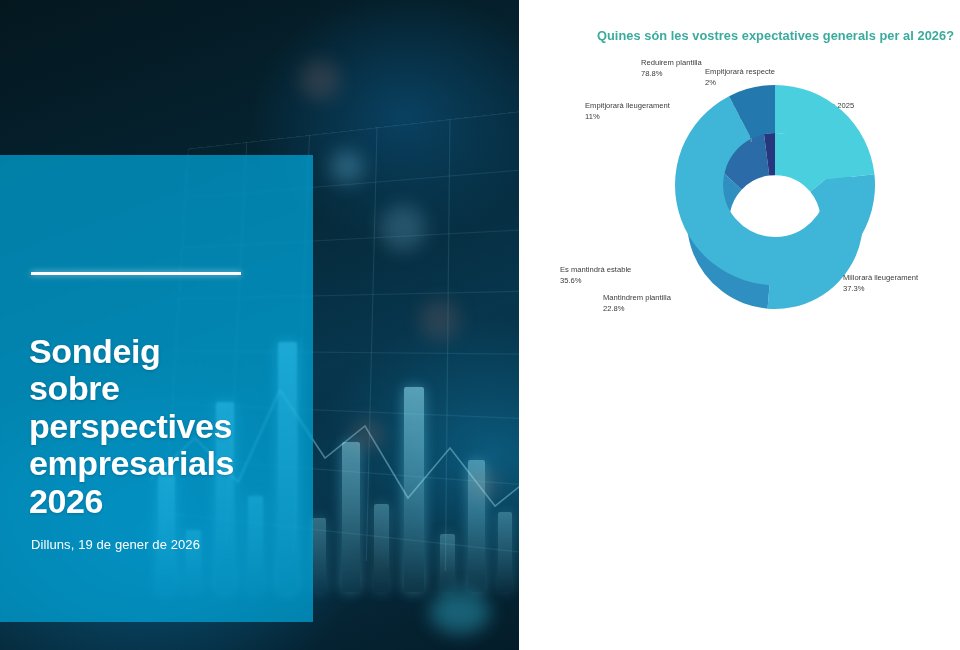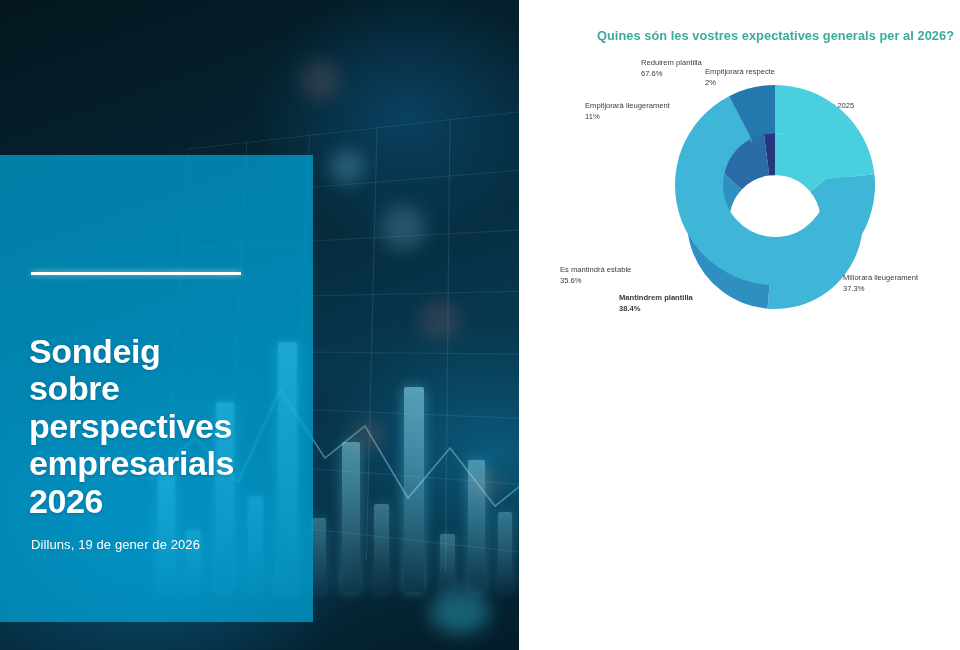--- a/index.html
+++ b/index.html
@@ -232,24 +232,24 @@
       <div class="donut-wrap" style="left:100px; top:82px;">
         <svg class="donut-svg" id="donut2" width="240" height="210" viewBox="0 0 240 210">
             <path d="M 120 3 A 100 100 0 0 1 219.43007903969988 92.33888457247403 L 171.70364110064395 97.4562199776865 A 52 52 0 0 0 120 51 Z" fill="#4ACFDF"></path>
             <path d="M 219.43007903969988 92.33888457247403 A 100 100 0 1 1 74.04201393785124 14.186355118645537 L 96.10184724768264 56.81690466169568 A 52 52 0 1 0 171.70364110064395 97.4562199776865 Z" fill="#3FB5D8"></path>
             <path d="M 74.04201393785124 14.186355118645537 A 100 100 0 0 1 119.99999999999999 3 L 119.99999999999999 51 A 52 52 0 0 0 96.10184724768264 56.81690466169568 Z" fill="#2379AE"></path>
           </svg>
       </div>
 
       <div class="seg-label" style="left:86px; top:57px; width:160px;">
         <span>Reduirem plantilla</span>
-        <span class="pct">67.6%</span>
-      </div>
-
-
-      <div class="seg-label" style="left:64px; top:292px; width:180px;font-weight:bold;">
+        <span class="pct">78.8%</span>
+      </div>
+
+
+      <div class="seg-label" style="left:48px; top:292px; width:180px;">
         <span>Mantindrem plantilla</span>
-        <span class="pct">38.4%</span>
+        <span class="pct">22.8%</span>
       </div>
     </div>
 
   </section>
 </div>
 
 </body></html>

